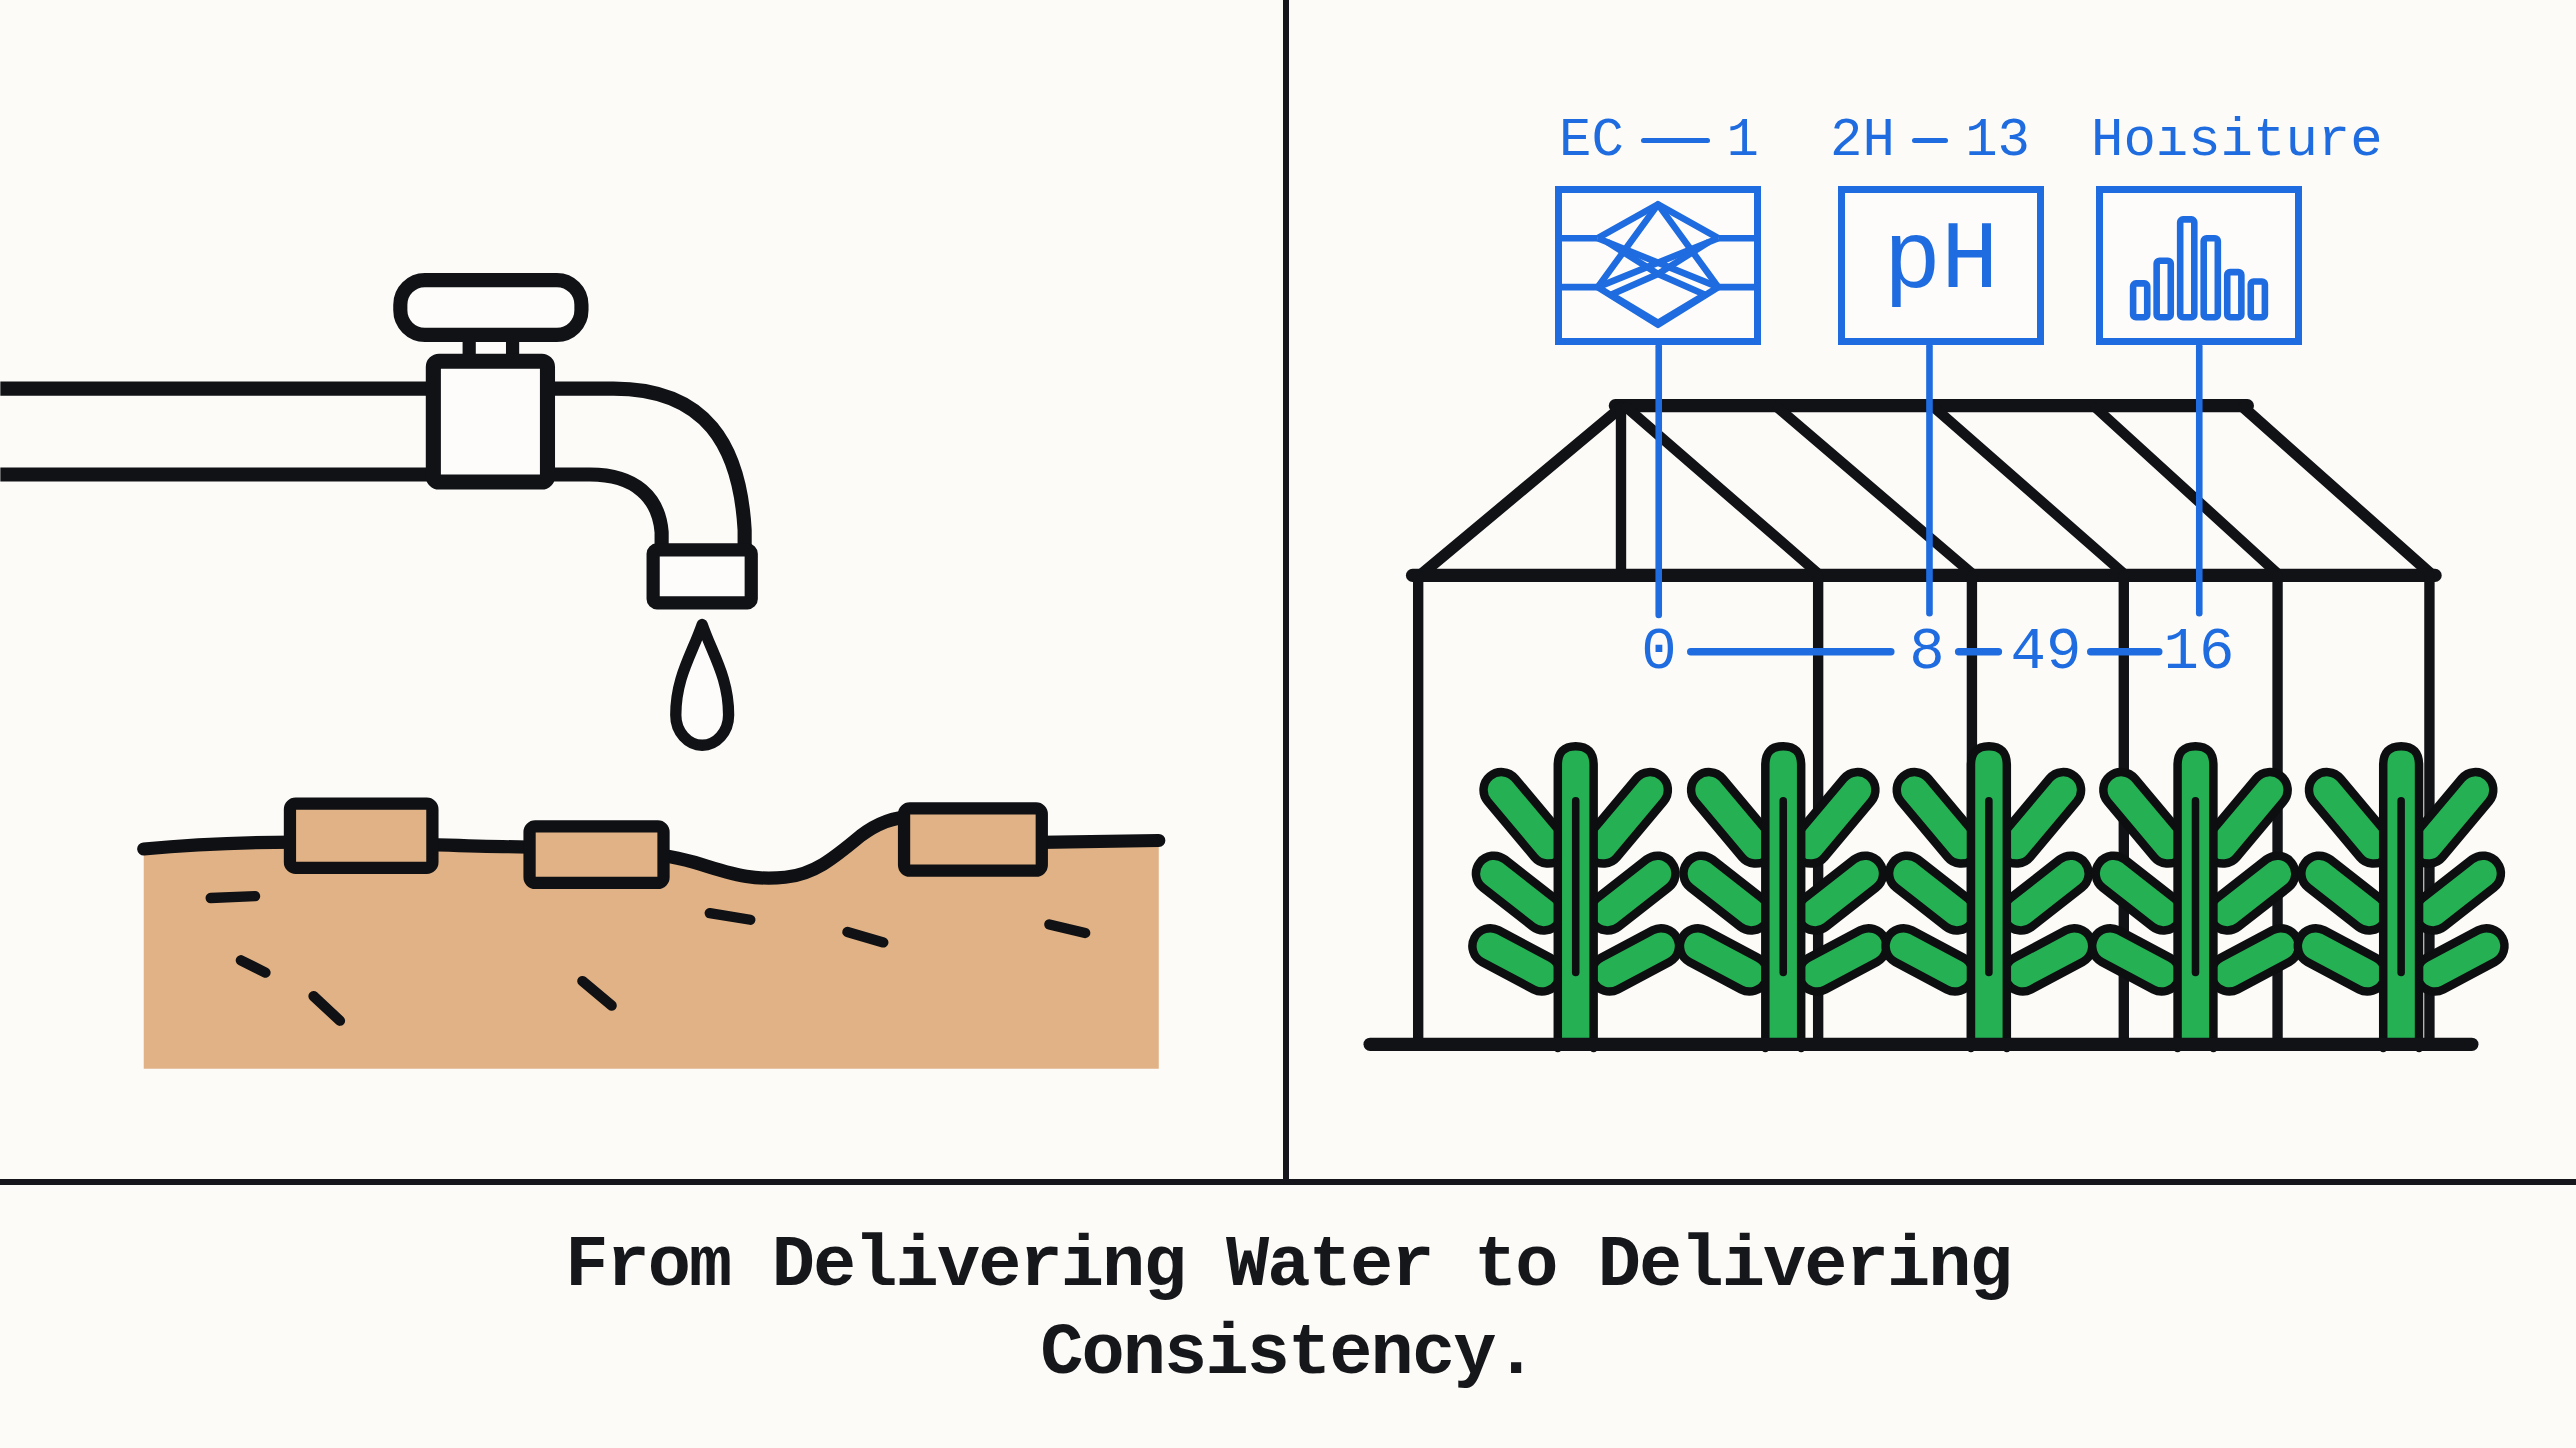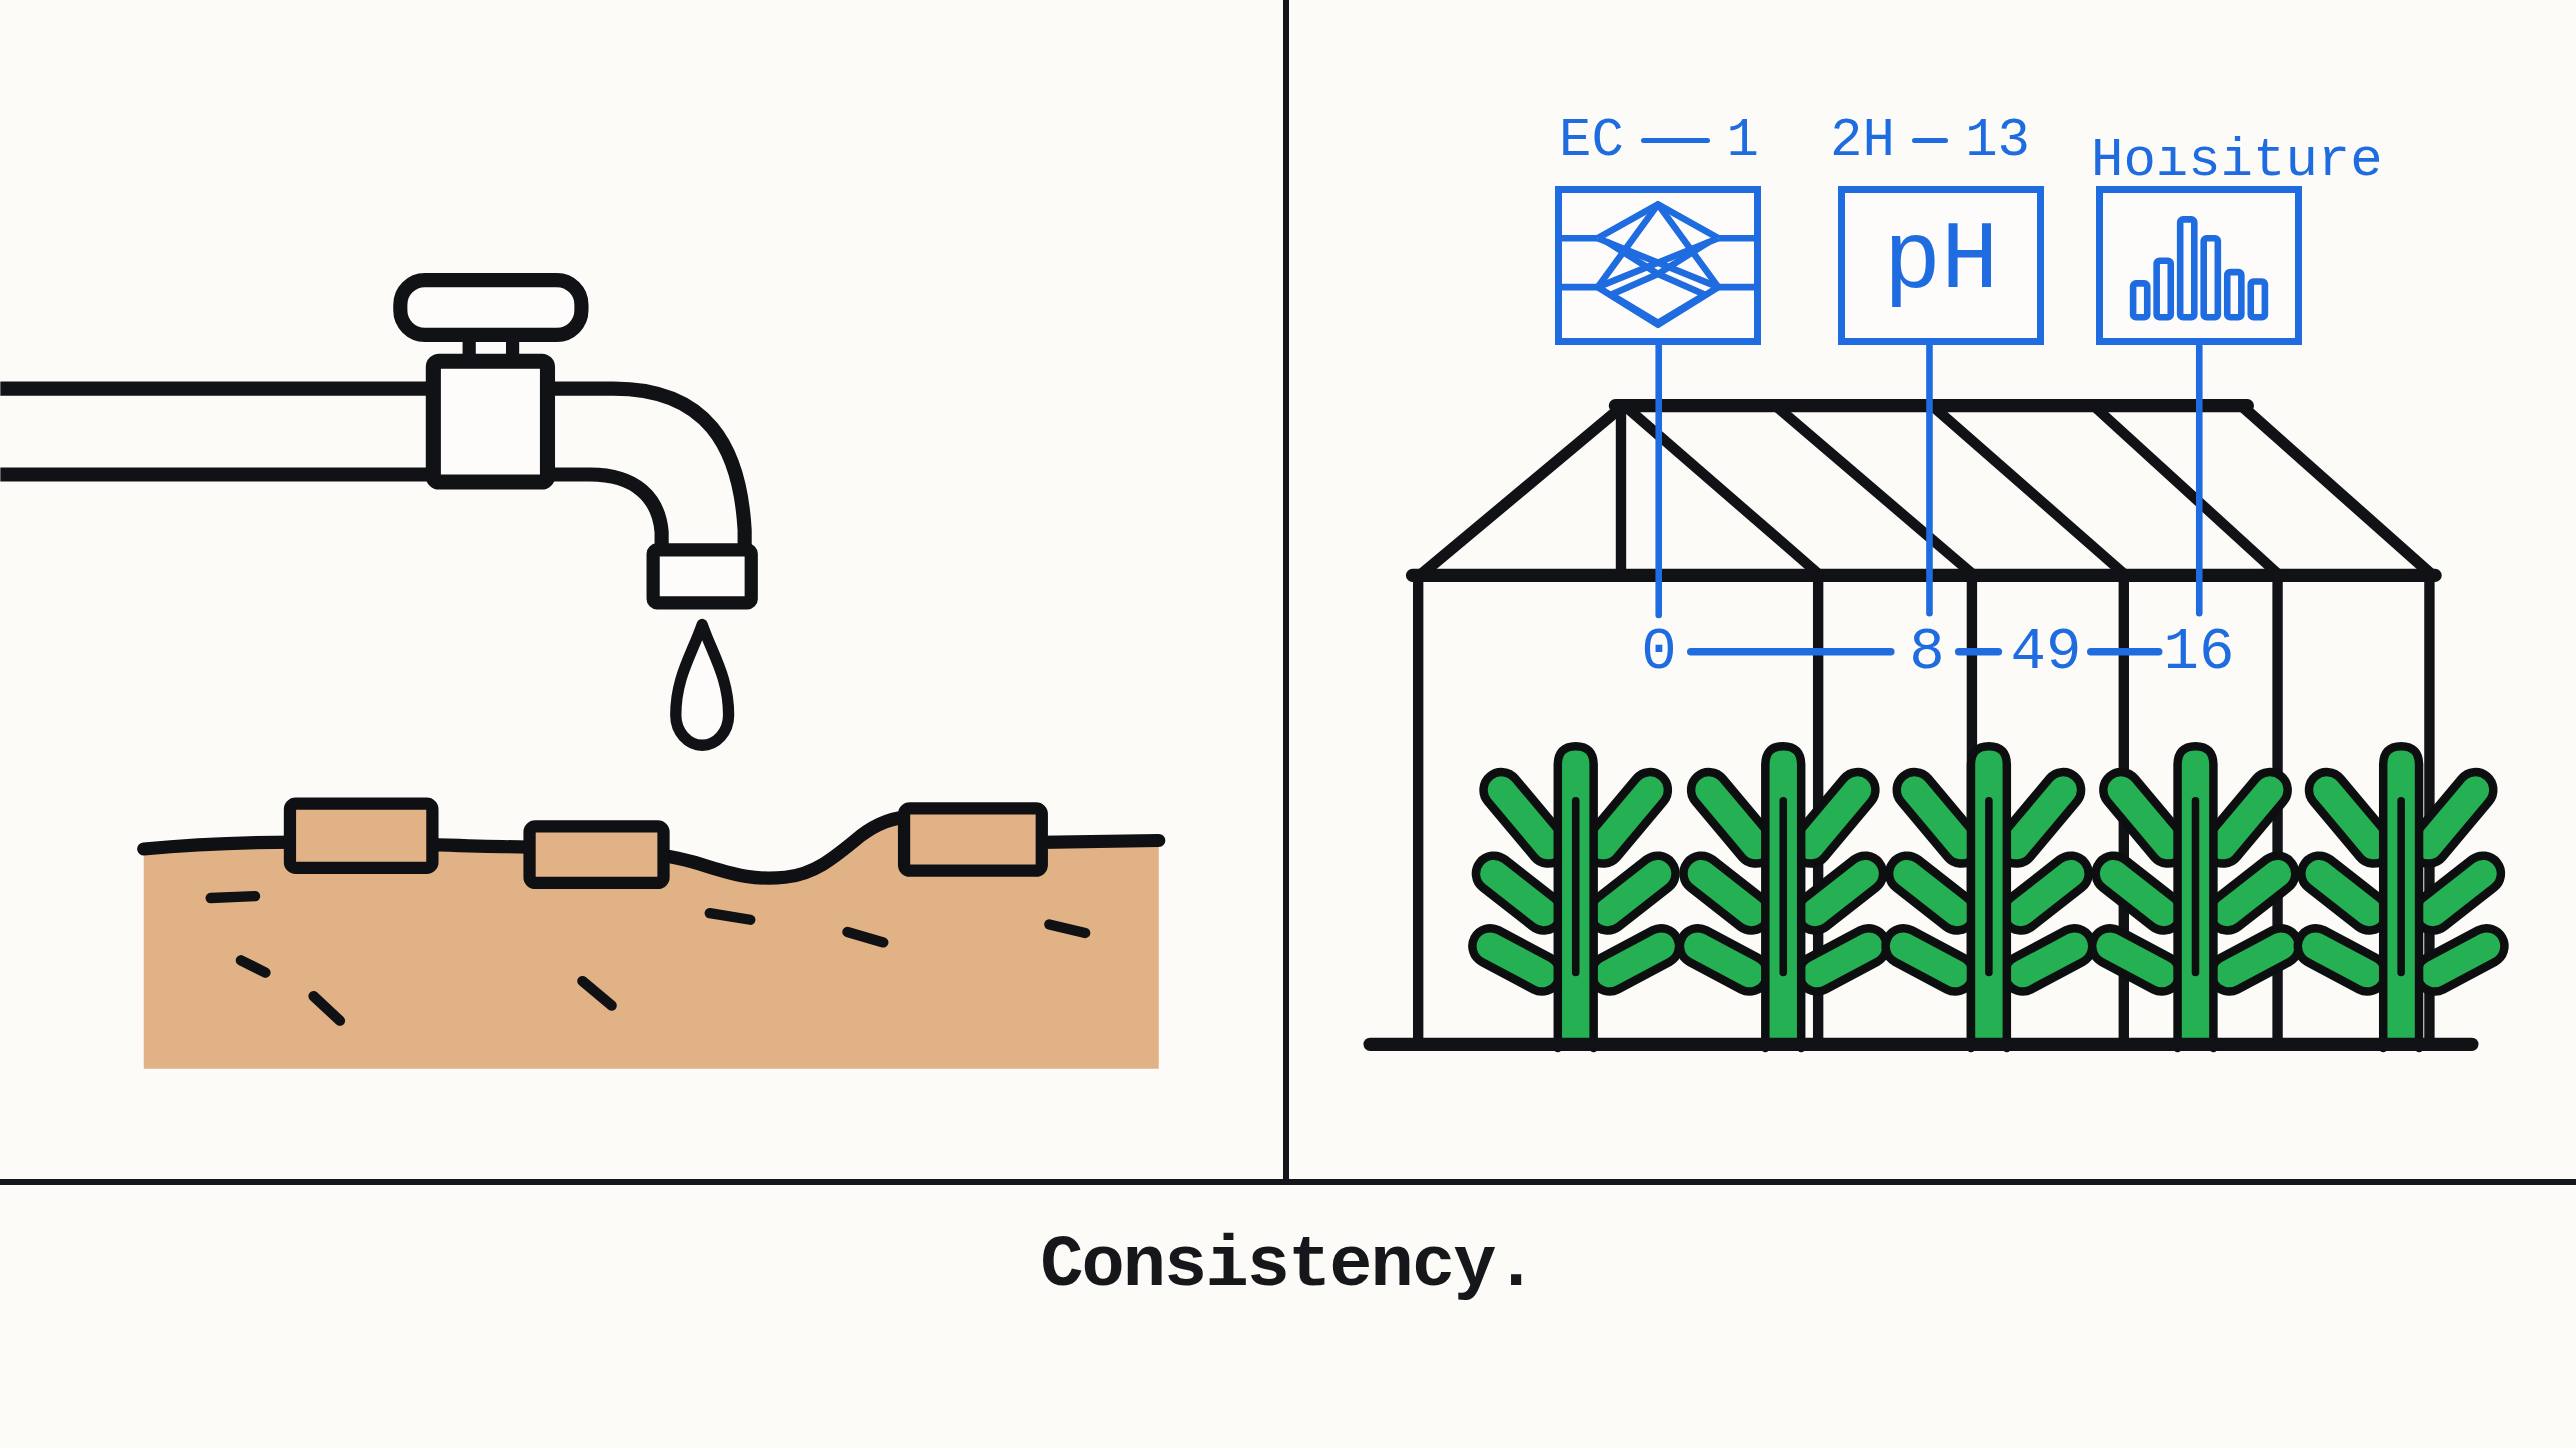--- a/index.html
+++ b/index.html
@@ -161,21 +161,21 @@
   <div class="sensor-label" style="left:1559px;width:200px;">
     <span>EC</span>
     <div class="dash-line"></div>
     <span>1</span>
   </div>
   <div class="sensor-label" style="left:1830px;width:200px;">
     <span>2H</span>
     <div class="dash-line"></div>
     <span>13</span>
   </div>
-  <div class="sensor-label" style="left:2091px;width:215px;margin-top:20px;">
+  <div class="sensor-label" style="left:2091px;width:215px;">
     <span>Hoısiture</span>
   </div>
 
   <div class="sensor-box" style="left:1555px;">
     <svg width="192" height="145" viewBox="0 0 204 154" fill="none" stroke="#1e6cdf" stroke-width="7" stroke-linejoin="round">
       <path d="M0,48 H38 M166,48 H204 M0,100 H38 M166,100 H204"></path>
       <path d="M102,12 L166,100 L102,140 L38,100 Z"></path>
       <path d="M102,12 L38,48 M102,12 L166,48"></path>
       <path d="M38,48 L166,100 M166,48 L38,100"></path>
       <path d="M48,52 L102,86 L156,52"></path>
@@ -195,17 +195,18 @@
       <rect x="157" y="94" width="15" height="38" rx="3"></rect>
     </svg>
   </div>
 
   <span class="reading" style="left:1659px;top:652px;">0</span>
   <span class="reading" style="left:1927px;top:652px;">8</span>
   <span class="reading" style="left:2046px;top:652px;">49</span>
   <span class="reading" style="left:2199px;top:652px;">16</span>
 
   <div class="caption">
+    <div>From Delivering Water to Delivering</div>
     <div>Consistency.</div>
   </div>
 
 </div>
 
 
 </body></html>

